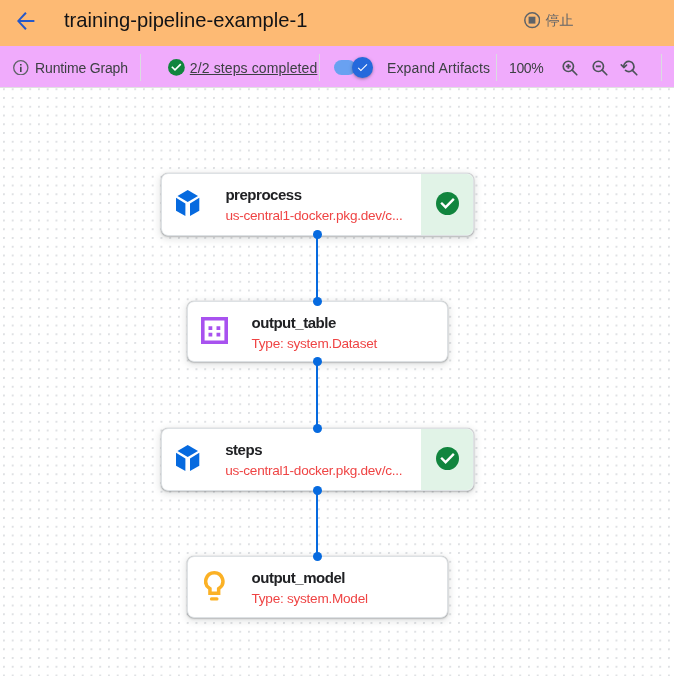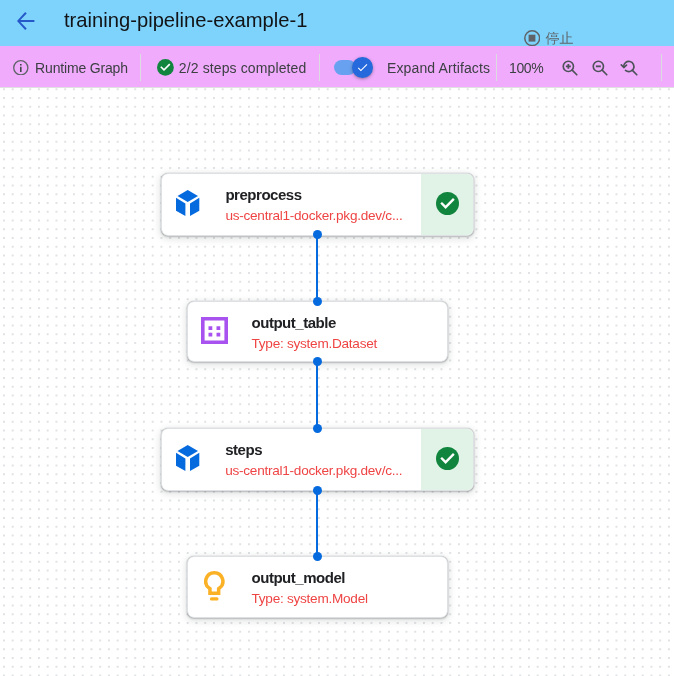--- a/index.html
+++ b/index.html
@@ -11,61 +11,61 @@
     overflow: hidden;
     background: #ffffff;
     font-family: "Liberation Sans", sans-serif;
     -webkit-font-smoothing: antialiased;
   }
   .app { position: relative; width: 674px; height: 676px; }
 
   
   .topbar {
     position: absolute; left: 0; top: 0; width: 674px; height: 46px;
-    background: #7dd3fc;
+    background: #fdba74;
   }
   .back-btn {
     position: absolute; left: 8.5px; top: 4px; width: 35px; height: 35px;
     border-radius: 50%; display: flex; align-items: center; justify-content: center;
     cursor: pointer;
   }
   .page-title {
     position: absolute; left: 64px; top: 0; height: 40px;
     display: flex; align-items: center;
     font-size: 20.2px; color: #121316; letter-spacing: 0px; white-space: nowrap;
   }
   .taction {
     position: absolute; top: 0; height: 41px;
     display: flex; align-items: center;
     cursor: pointer; font-size: 14px; white-space: nowrap;
   }
   .taction .tlabel { margin-left: 5px; }
   .taction.blue { color: #2558c9; }
   .taction.disabled { color: #5f6368; cursor: default; }
   #act-clone { left: 371px; }
-  #act-stop  { left: 524px; margin-top: 18px; }
+  #act-stop  { left: 524px; }
   #act-delete{ left: 609px; }
 
   
   .toolbar {
     position: absolute; left: 0; top: 46px; width: 674px; height: 42px;
     background: #f0abfc;
     border-bottom: 1px solid #e0e0e0;
     box-sizing: border-box;
   }
   .tb-item {
     position: absolute; top: 1px; height: 41px; display: flex; align-items: center;
     font-size: 14px; color: #3c4043; white-space: nowrap;
   }
   .tb-item .tlabel { margin-left: 5px; letter-spacing: 0.12px; }
   .tb-sep { position: absolute; top: 8px; width: 1px; height: 27px; background: #dadce0; }
   #tb-runtime { left: 13px; }
   #tb-runtime .tlabel { letter-spacing: -0.17px; margin-left: 6.5px; }
   #tb-sep1 { left: 140px; }
-  #tb-steps { left: 157px; }
+  #tb-steps { left: 168px; text-decoration: underline; }
   #tb-sep2 { left: 319px; }
   #tb-expand { left: 334px; gap: 9px; }
   #tb-sep3 { left: 496px; }
   #tb-zoomlevel { left: 509px; letter-spacing: -0.4px; text-align: right; }
   #tb-zin { left: 557.5px; }
   #tb-zout { left: 587.5px; }
   #tb-zreset { left: 618px; }
   #tb-sep4 { left: 661px; }
 
   .switch {

